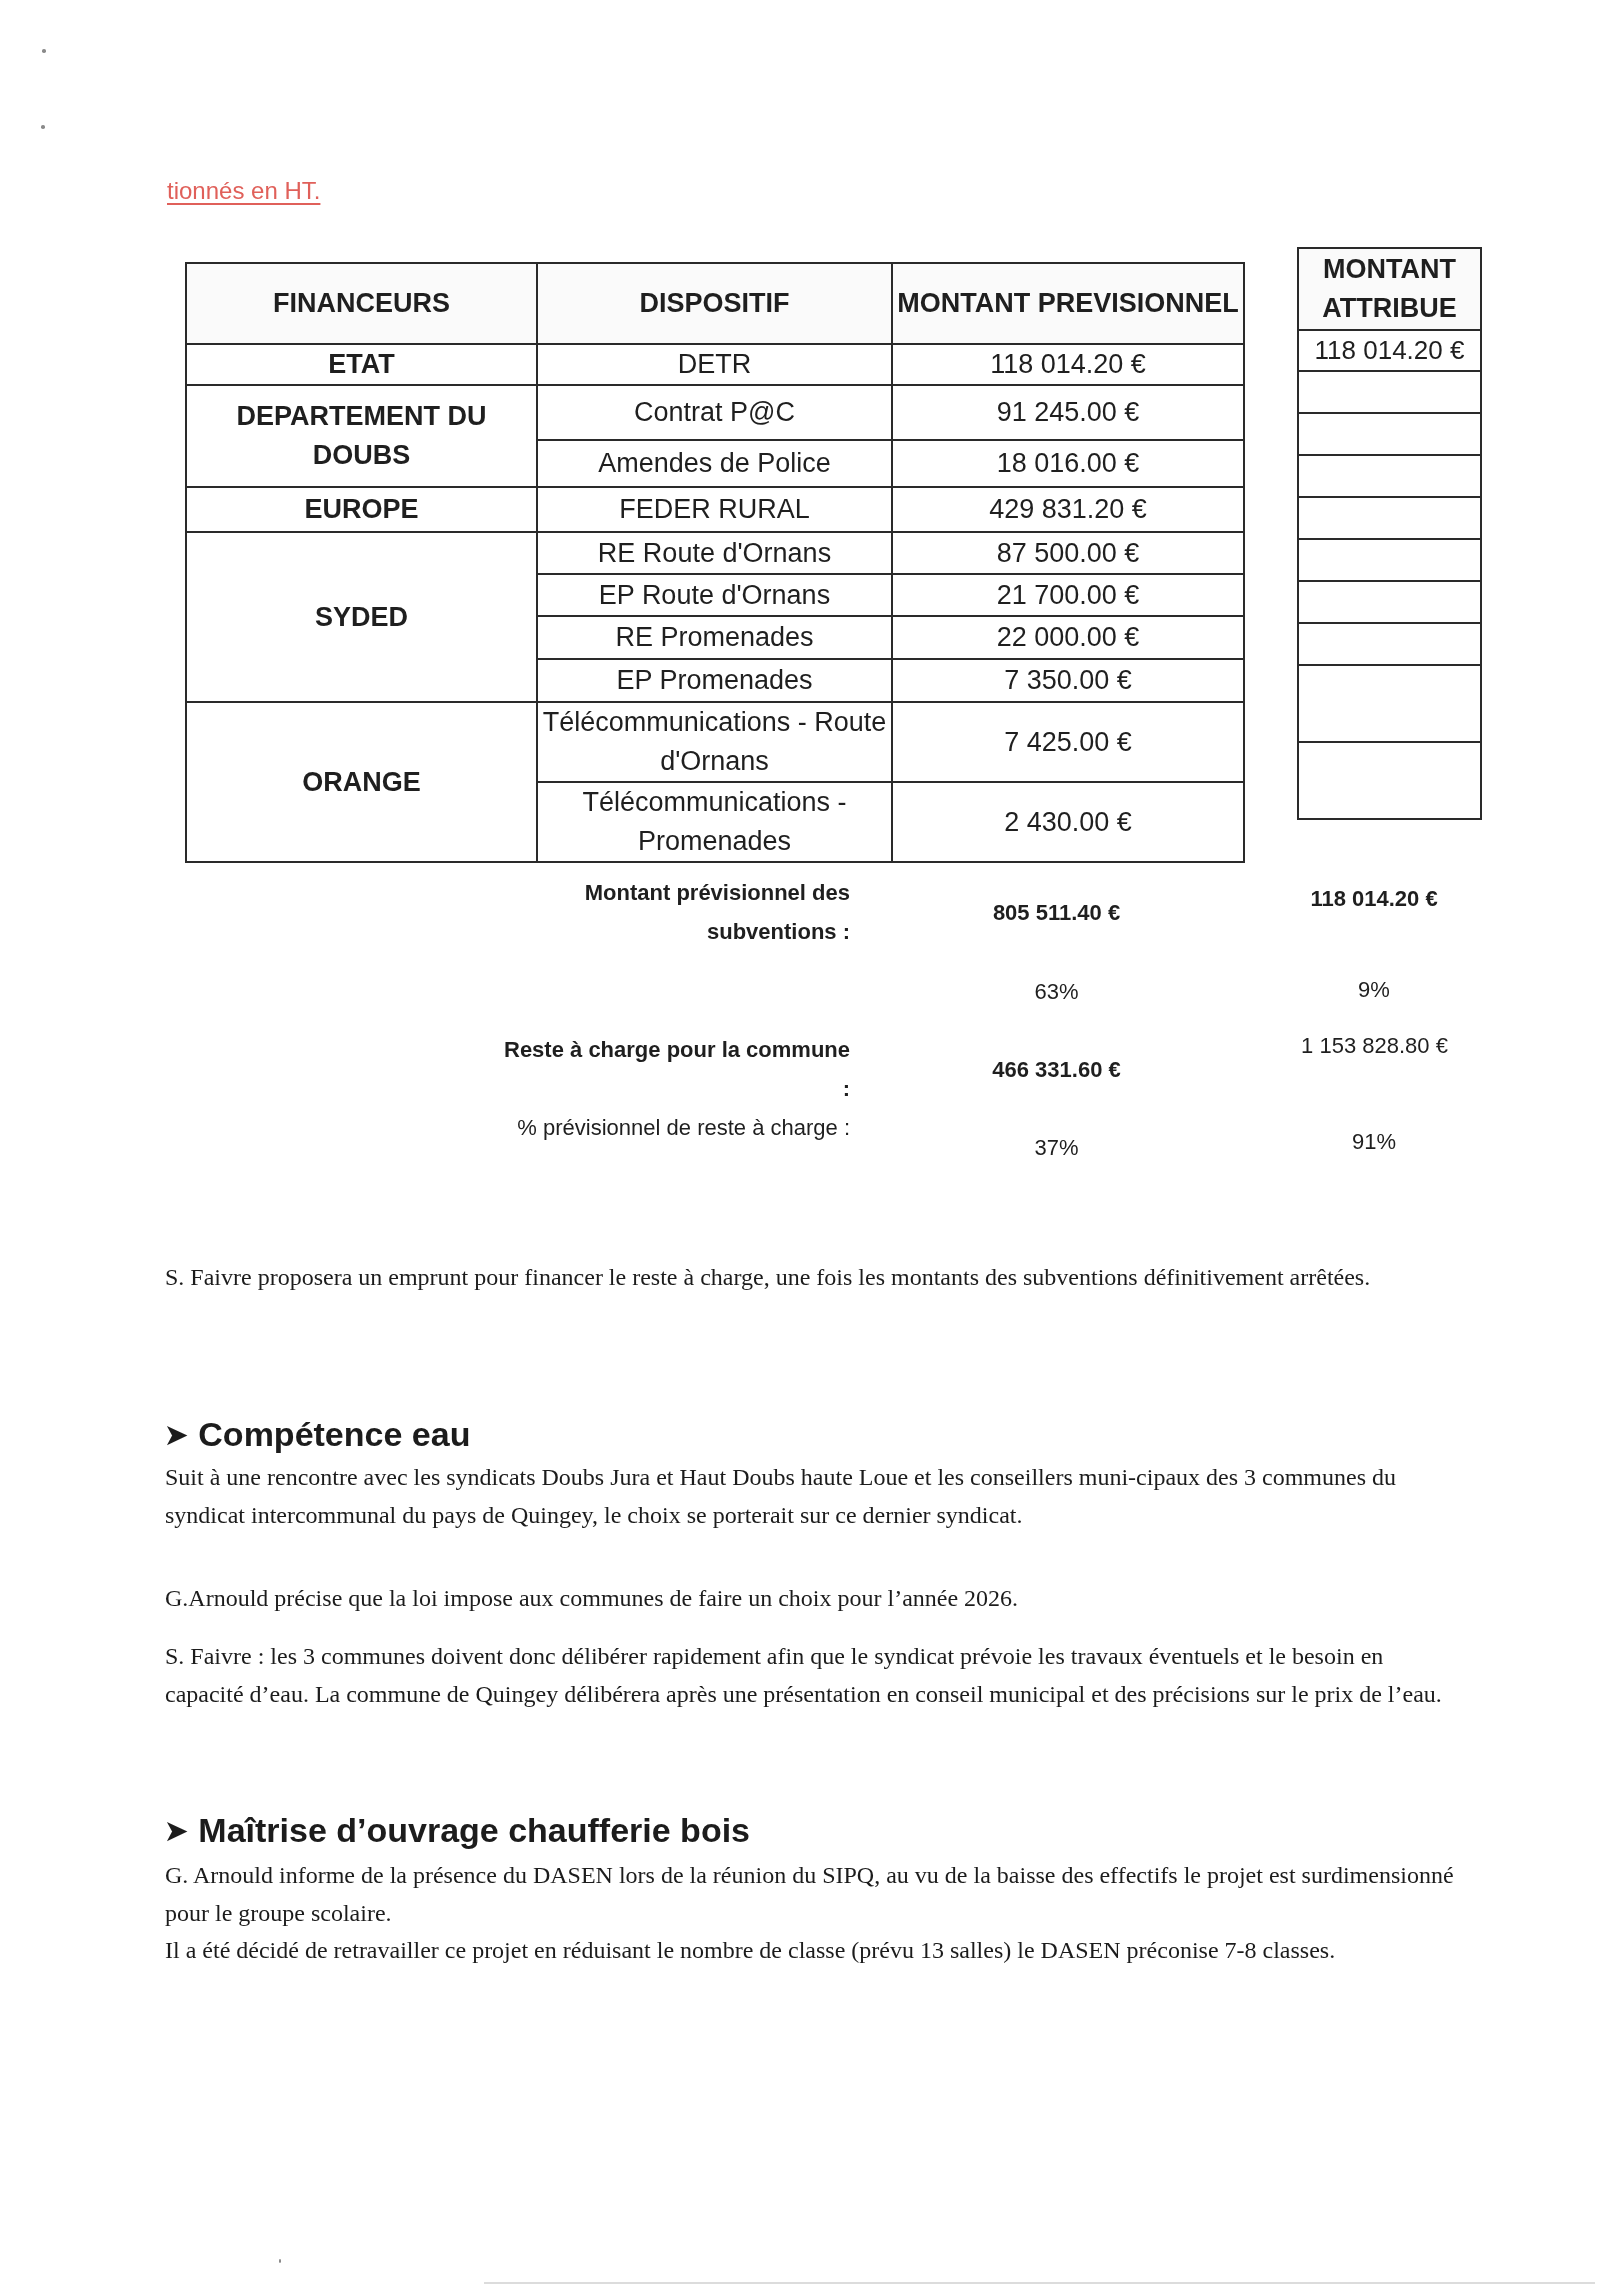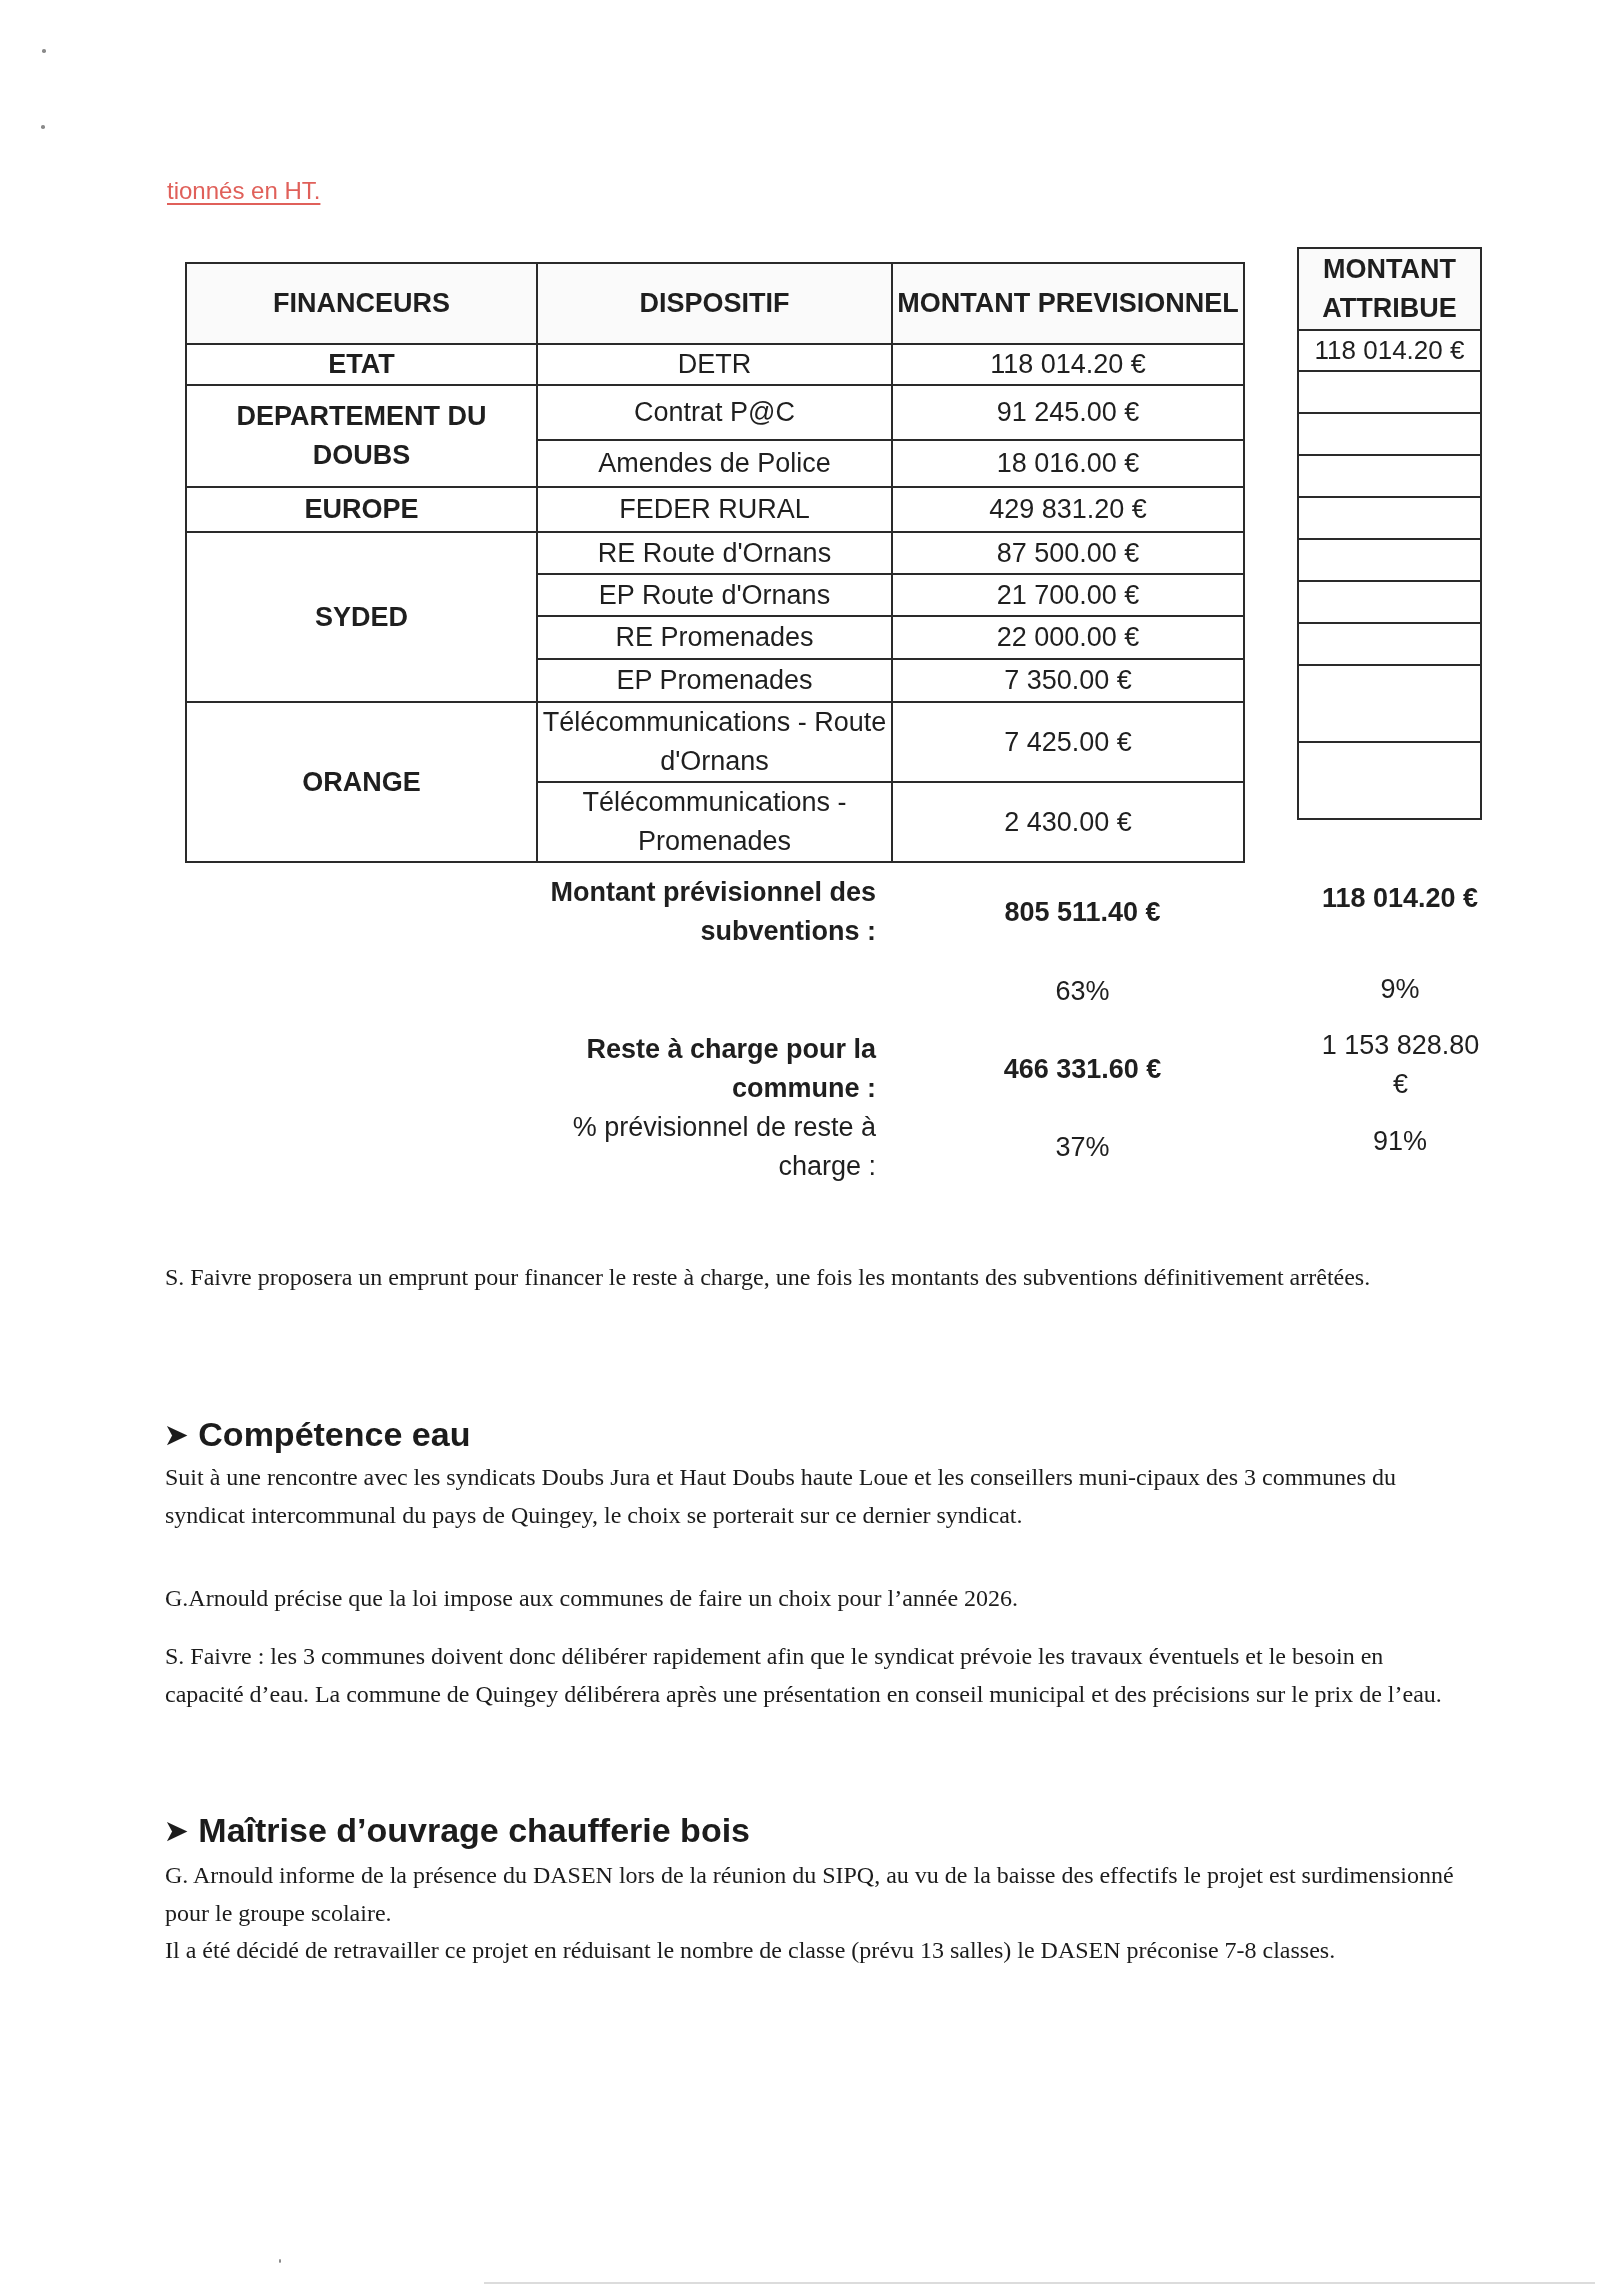--- a/index.html
+++ b/index.html
@@ -26,21 +26,21 @@
   table.grid td.fin { font-weight: bold; }
   #main-table { left: 162px; top: 262px; width: 1060px; margin-left: 23px; }
   #main-table col.c1 { width: 352px; }
   #main-table col.c2 { width: 356px; }
   #main-table col.c3 { width: 353px; }
   #attr-table { left: 1297px; top: 247px; width: 185px; }
   #attr-table th { line-height: 39px; }
   #attr-table td { font-size: 26px; padding: 0 1.8px; }
 
   
-  .sum-row { position: absolute; left: 518px; width: 985px; font-family: "Liberation Sans", sans-serif; font-size: 27px; line-height: 39px; }
+  .sum-row { position: absolute; left: 492px; width: 985px; font-family: "Liberation Sans", sans-serif; font-size: 22px; line-height: 39px; }
   .sum-label { position: absolute; left: 0; width: 358px; text-align: right; }
   .sum-prev { position: absolute; left: 430px; width: 269px; text-align: center; }
   .sum-attr { position: absolute; left: 779px; width: 206px; text-align: center; }
   .bold { font-weight: bold; }
 
   
   .para {
     position: absolute; left: 165px; width: 1290px;
     font-family: "Liberation Serif", serif; font-size: 24px; line-height: 38px; color: #1c1c1c;
   }

